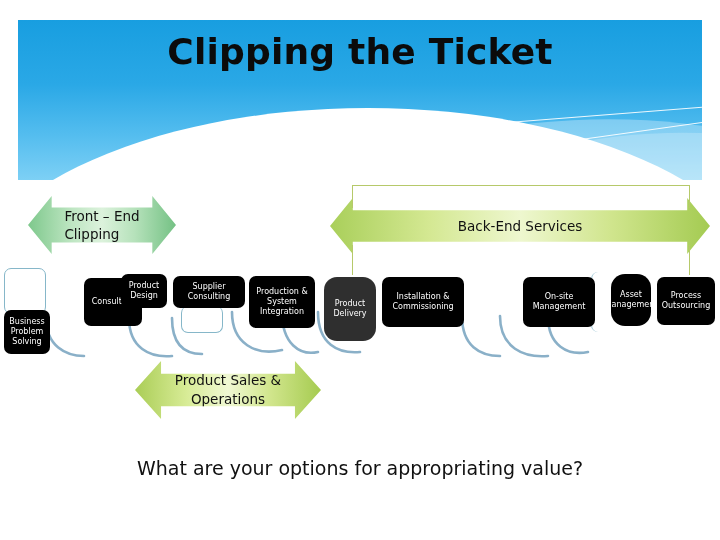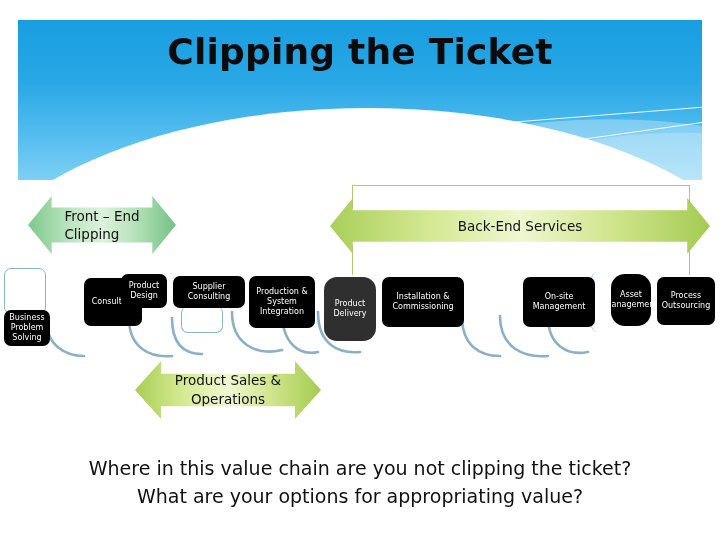--- a/index.html
+++ b/index.html
@@ -151,21 +151,21 @@
       <path d="M172,58 C172,86 186,94 202,94"></path>
       <path d="M232,52 C232,84 256,96 282,90"></path>
       <path d="M282,52 C282,84 300,96 318,92"></path>
       <path d="M318,52 C318,84 338,94 360,92"></path>
       <path d="M462,56 C462,86 480,96 500,96"></path>
       <path d="M500,56 C500,88 524,98 548,96"></path>
       <path d="M548,56 C548,86 568,96 588,92"></path>
     </g>
   </svg>
 
-  <div class="chain-box" style="left:4px;top:310px;width:46px;height:36px;">
+  <div class="chain-box" style="left:4px;top:310px;width:46px;height:44px;">
     <span>Business Problem Solving</span>
   </div>
 
   <div class="chain-box" style="left:52px;top:278px;width:58px;height:48px;margin-left:32px;">
     <span>Consulting</span>
   </div>
 
   <div class="chain-box" style="left:121px;top:274px;width:46px;height:34px;align-items:center;">
     <span>Product Design</span>
   </div>
@@ -200,17 +200,16 @@
   </div>
 
   <div class="arrow" id="arrow-sales">
     <span class="lbl">
       <span>Product Sales &amp;</span><br>
       <span>Operations</span>
     </span>
   </div>
 
   <div class="question">
-    <div>Where in this value chain are you not clipping the ticket?</div>
     <div>What are your options for appropriating value?</div>
   </div>
 
 </div>
 
 </body></html>

